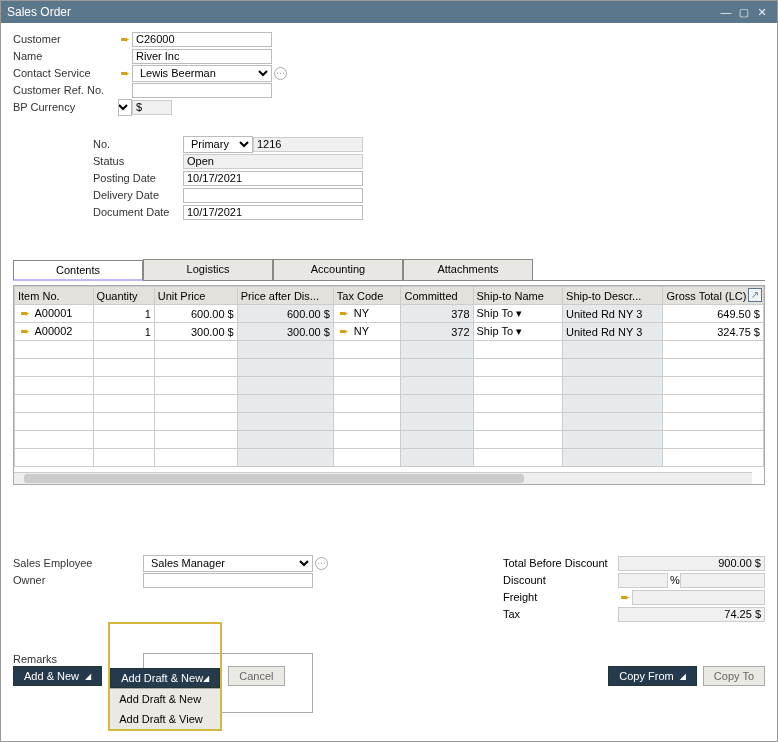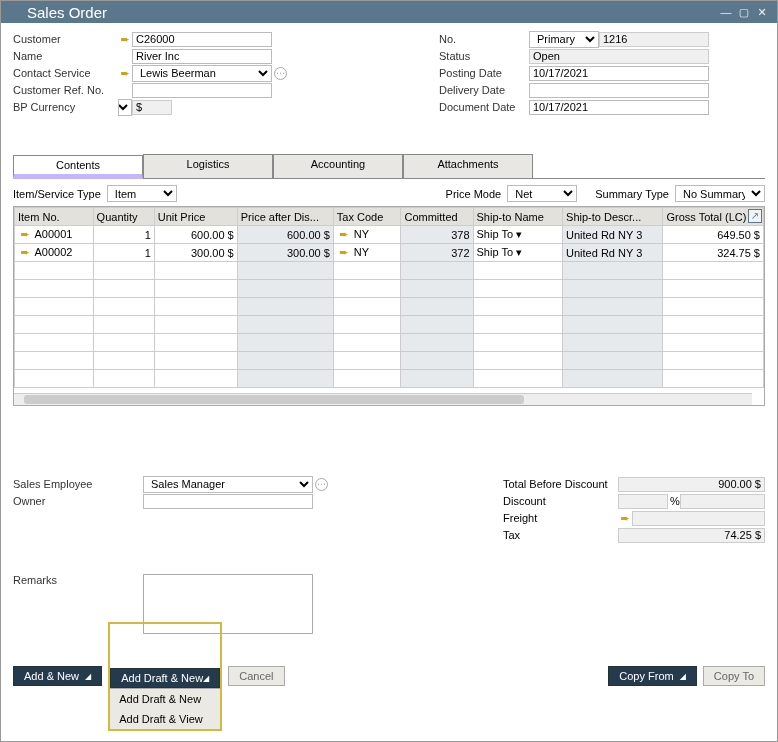--- a/index.html
+++ b/index.html
@@ -1,35 +1,35 @@
 <!DOCTYPE html>
 <html><head>
 <meta charset="utf-8">
 <style>
   * { box-sizing: border-box; margin: 0; padding: 0; font-family: Arial, sans-serif; font-size: 11px; }
   body { background: #f5f5f5; }
   .window { width: 778px; height: 742px; background: #ffffff; border: 1px solid #999; position: relative; }
   .titlebar { height: 22px; background: #5b778c; color: #fff; display: flex; align-items: center; padding: 0 6px; }
-  .titlebar .title { flex: 1; font-size: 15px; margin-left: 20px; }
+  .titlebar .title { flex: 1; font-size: 12px; }
   .titlebar .win-btn { width: 18px; text-align: center; cursor: pointer; opacity: 0.9; }
   .content { padding: 8px 12px 0 12px; }
-  .top-row { display: flex; gap: 20px; }
+  .top-row { display: flex; gap: 20px; flex-direction: column; }
   .col { flex: 1; }
   .col-right { flex: 1; margin-left: 80px; }
   .frow { display: flex; align-items: center; height: 16px; margin-bottom: 1px; }
   .flabel { width: 105px; color: #333; }
   .flabel-r { width: 90px; color: #333; }
   .link-arrow { display: inline-block; width: 14px; color: #d4a017; font-size: 11px; text-align: center; }
   .finput { height: 15px; border: 1px solid #bbb; background: #fff; padding: 0 3px; font-size: 11px; }
   .finput.ro { background: #f0f0f0; border-color: #ccc; }
   select.finput { height: 17px; }
   .tabs-wrap { margin-top: 38px; }
   .tabs { display: flex; border-bottom: 1px solid #888; }
   .tab { width: 130px; text-align: center; border: 1px solid #888; border-bottom: none; padding: 3px 0; background: #e9e7e3; cursor: pointer; }
-  .tab.active { background: #fff; position: relative; top: 1px; border-bottom: 5px solid #c4b5fd; }
+  .tab.active { background: #fff; position: relative; top: 1px; border-bottom: 2px solid #c4b5fd; }
   .subhead { display: flex; align-items: center; margin-top: 6px; gap: 6px; }
   .subhead .sp { flex: 1; }
   .tablewrap { border: 1px solid #aaa; margin-top: 4px; height: 200px; overflow: hidden; position: relative; background: #fff; }
   table.grid { width: 100%; border-collapse: collapse; table-layout: fixed; }
   table.grid th, table.grid td { border: 1px solid #ccc; height: 18px; padding: 0 3px; overflow: hidden; white-space: nowrap; text-overflow: ellipsis; }
   table.grid th { background: #e3e1db; font-weight: normal; text-align: left; }
   table.grid td { text-align: left; }
   table.grid td.num { text-align: right; }
   table.grid td.alt { background: #e6eaed; }
   .popout { position: absolute; right: 2px; top: 2px; width: 14px; height: 14px; border: 1px solid #5b778c; color: #5b778c; text-align: center; line-height: 12px; cursor: pointer; font-size: 10px; background: #f0f4f7; }
@@ -122,30 +122,20 @@
     </div>
 
     <div class="tabs-wrap">
       <div class="tabs">
         <div class="tab active">Contents</div>
         <div class="tab">Logistics</div>
         <div class="tab">Accounting</div>
         <div class="tab">Attachments</div>
       </div>
 
-      <div class="subhead">
-        <span>Item/Service Type</span>
-        <select class="finput" style="width:70px"><option>Item</option></select>
-        <span class="sp"></span>
-        <span>Price Mode</span>
-        <select class="finput" style="width:70px"><option>Net</option></select>
-        <span style="width:6px"></span>
-        <span>Summary Type</span>
-        <select class="finput" style="width:90px"><option>No Summary</option></select>
-      </div>
 
       <div class="tablewrap">
         <div class="popout">↗</div>
         <table class="grid">
           <colgroup>
             <col style="width:72px">
               <col style="width:56px">
               <col style="width:76px">
               <col style="width:88px">
             <col style="width:62px">

